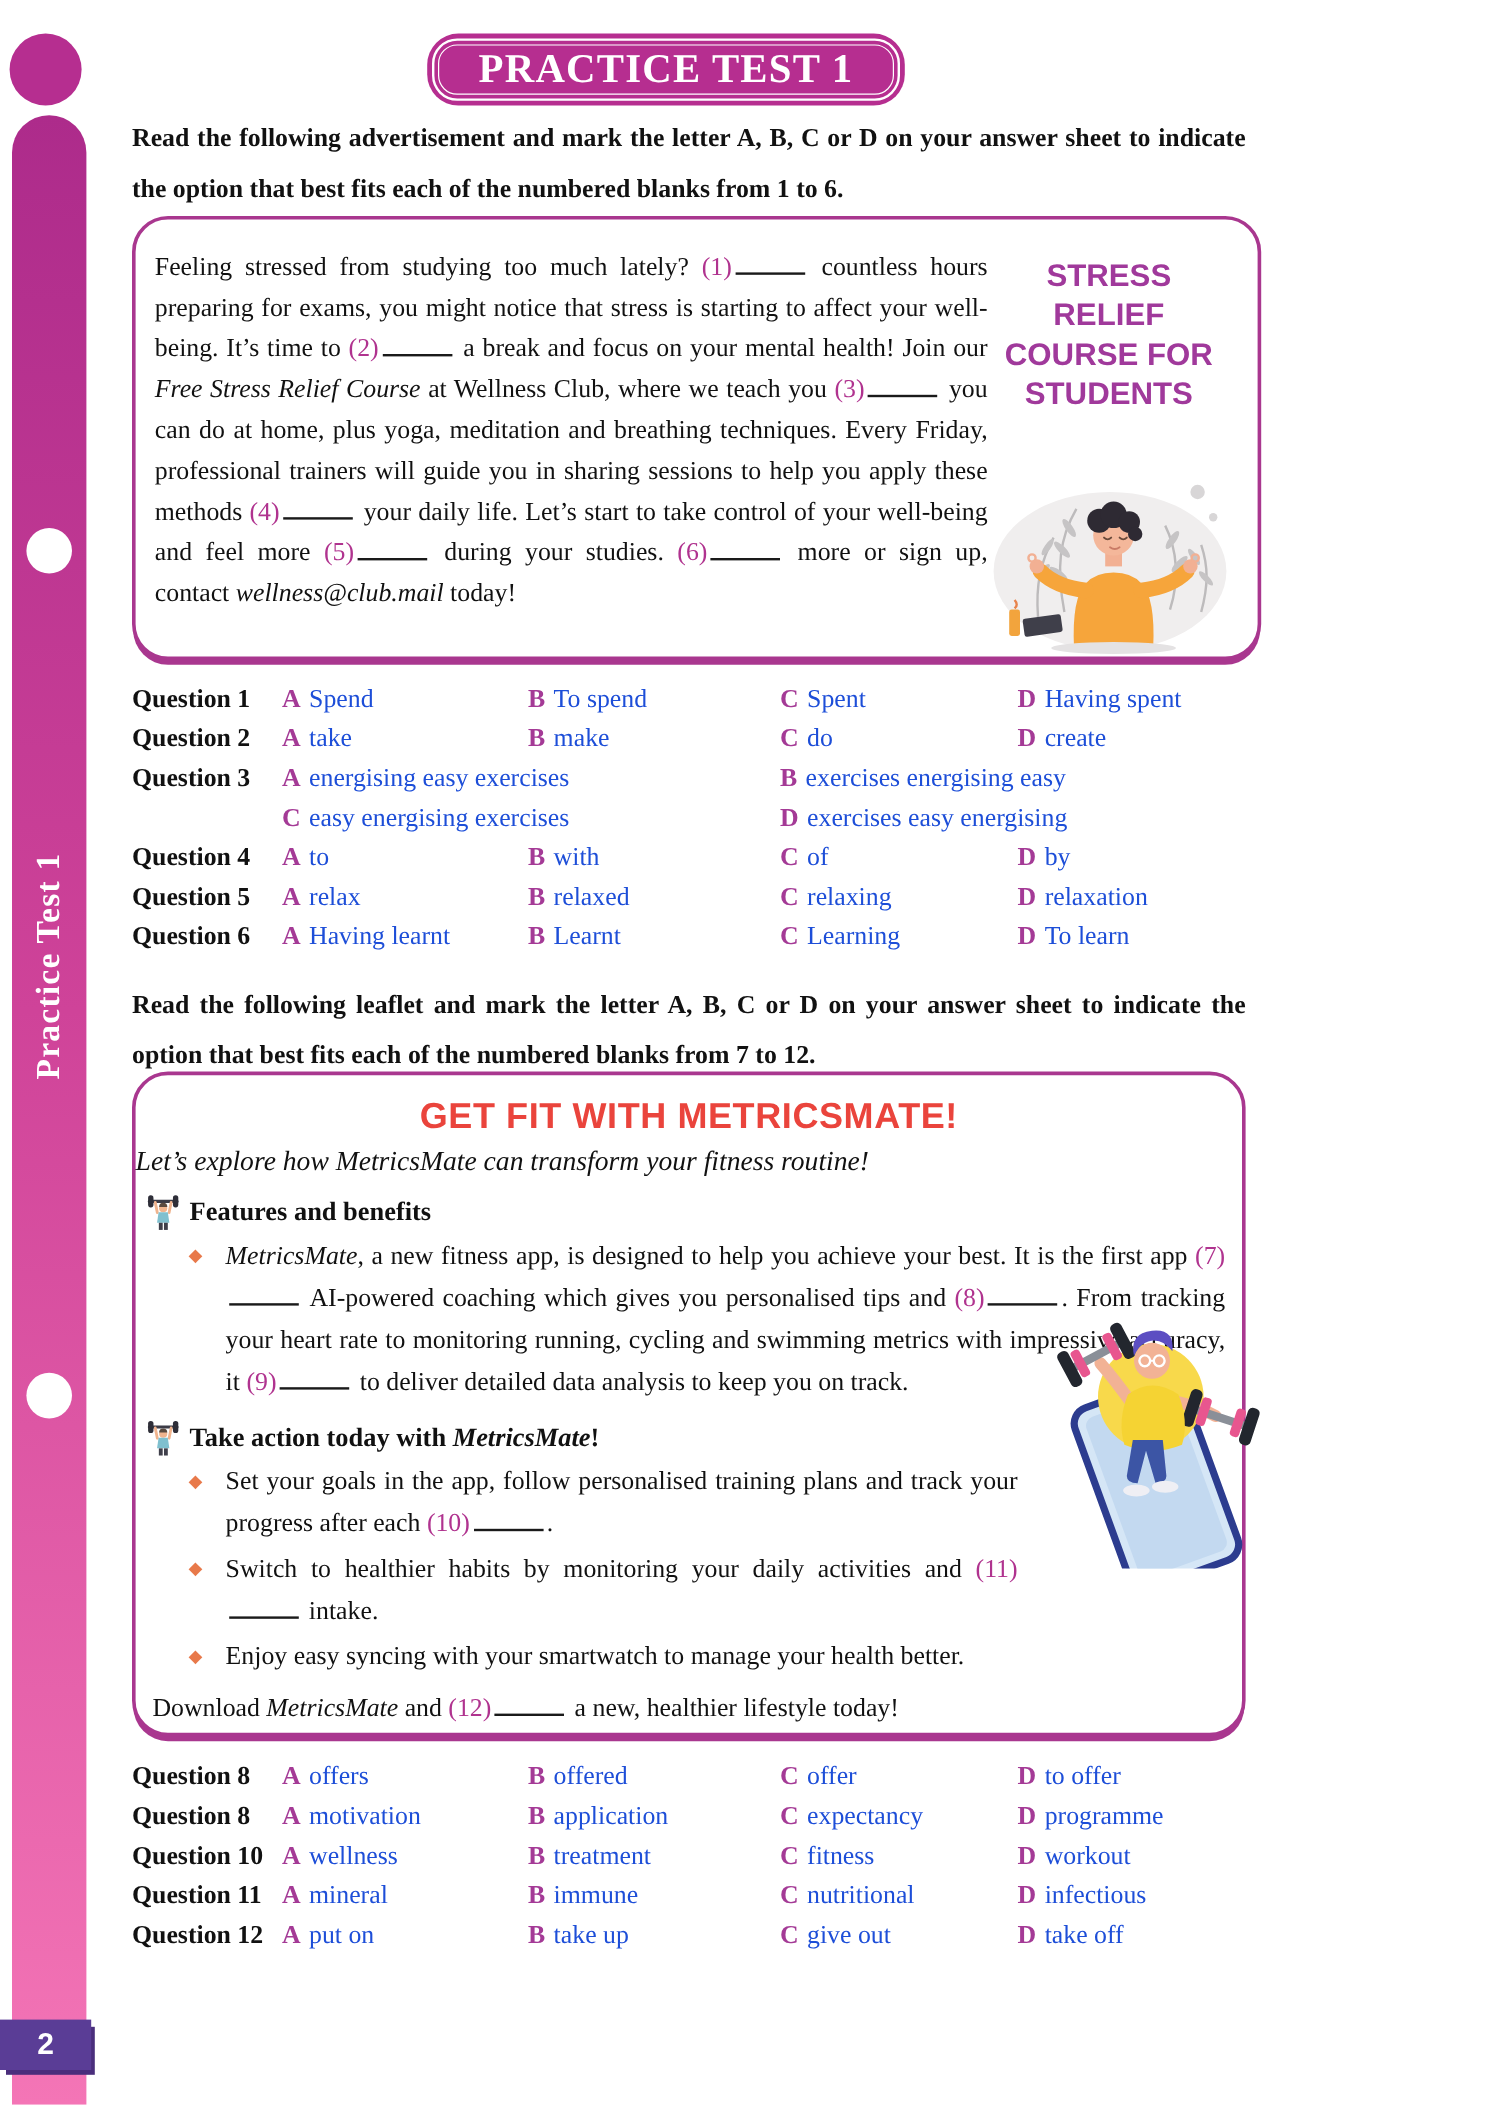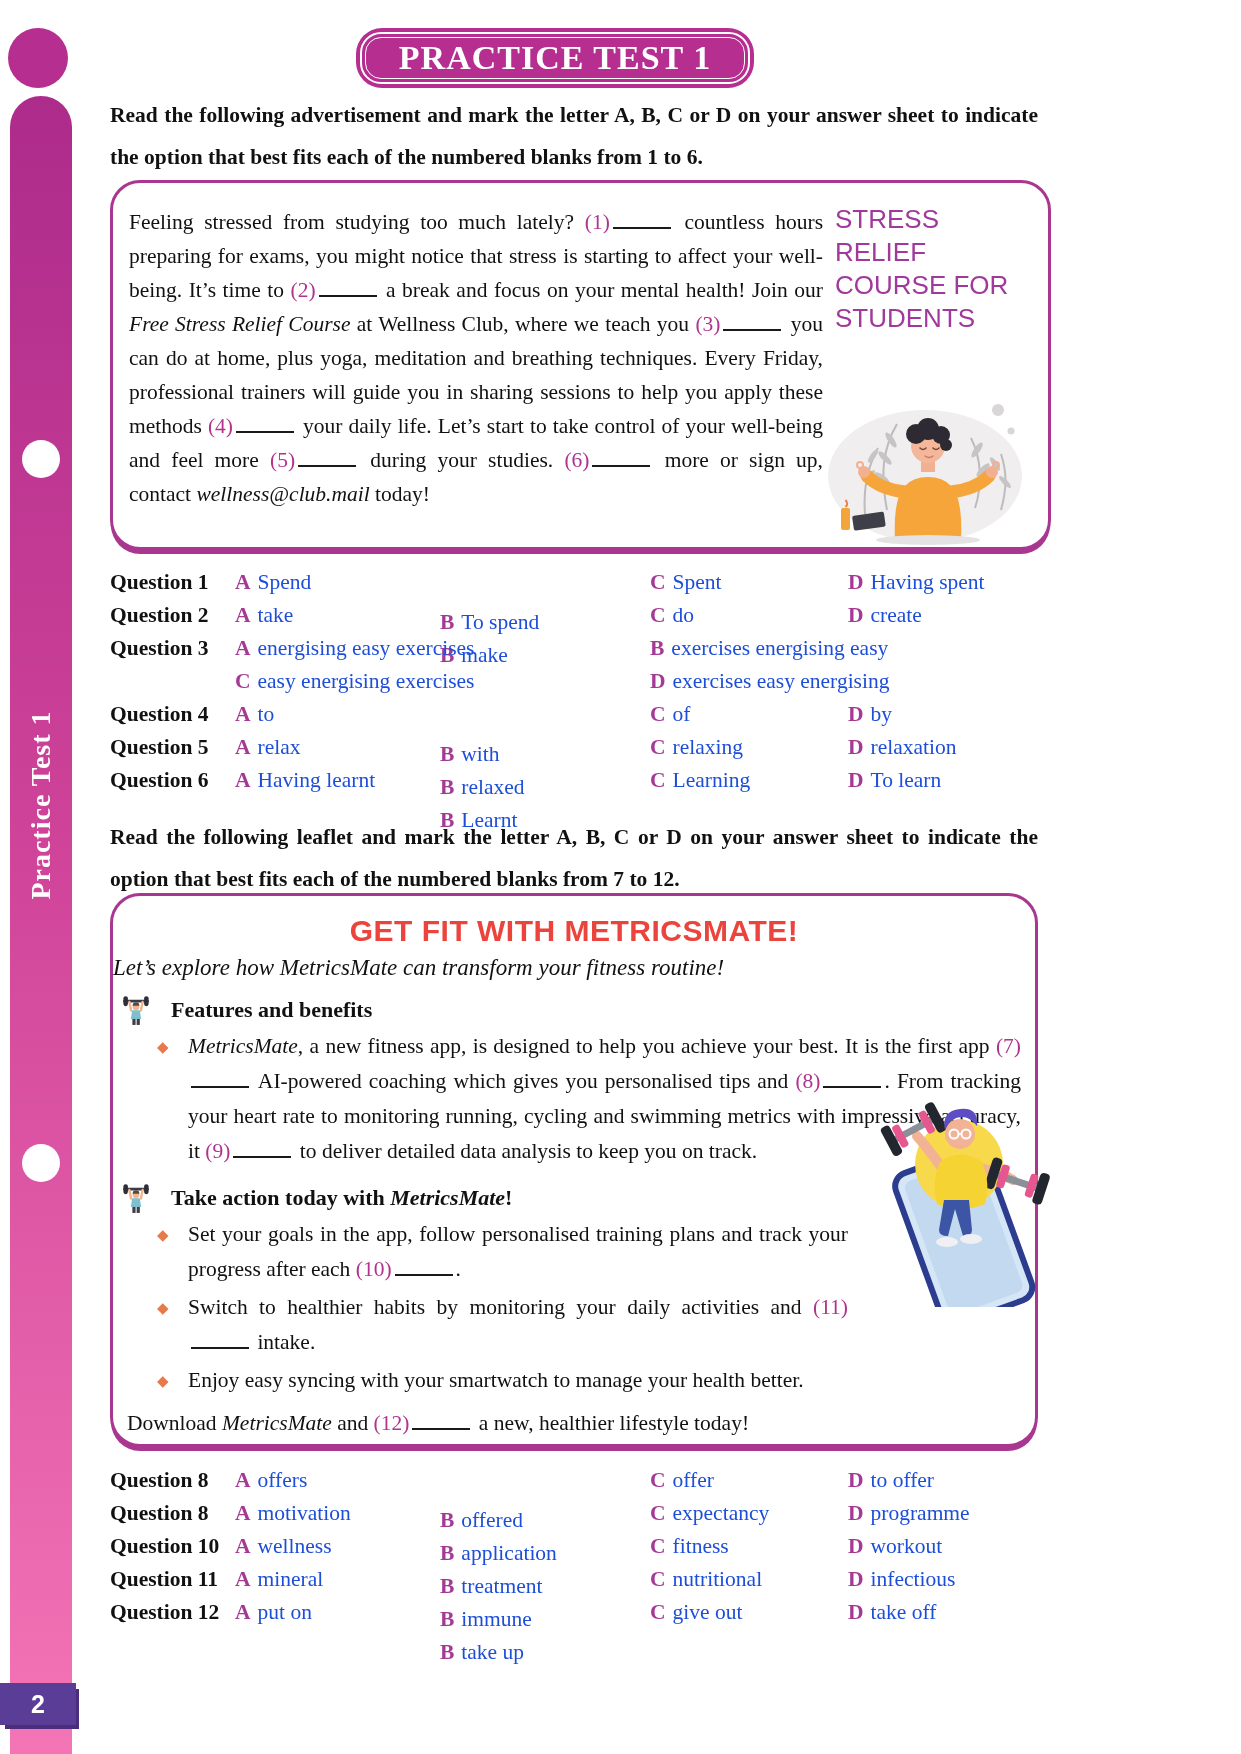--- a/index.html
+++ b/index.html
@@ -31,41 +31,41 @@
   .header-title{color:#fff;font-size:34px;font-weight:bold;letter-spacing:1px;}
   
   .instr{position:absolute;left:110px;width:928px;font-size:21.5px;font-weight:bold;line-height:42px;text-align:justify;}
   .instr1{top:94px;} .instr2{top:816px;}
   
   .qa-box{position:absolute;left:110px;width:922px;background:#fff;border:3px solid var(--border);
     border-radius:30px;box-shadow:0 5px 0 -1px var(--border);}
   .box1{top:180px;height:364px;overflow:hidden;padding-left:13px;}
   .box2{top:893px;height:548px;}
   .ad-text{position:absolute;left:16px;top:22px;width:694px;font-size:21.5px;line-height:34px;text-align:justify;}
-  .ad-right{position:absolute;left:722px;top:20px;width:178px;text-align:left;color:var(--heading-purple);
-    font-family:"Liberation Sans",sans-serif;font-weight:normal;font-size:26px;line-height:33px;}
+  .ad-right{position:absolute;left:722px;top:30px;width:178px;text-align:center;color:var(--heading-purple);
+    font-family:"Liberation Sans",sans-serif;font-weight:bold;font-size:26px;line-height:33px;}
   .illu1{position:absolute;left:712px;top:205px;width:206px;height:158px;}
   .illu1 svg{width:100%;height:100%;}
   .seg-num{color:var(--num);}
   .seg-italic{font-style:italic;}
   .blank{display:inline-block;width:58px;height:14px;border-bottom:2px solid #1a1a1a;margin:0 3px;}
   
   .q-block{position:absolute;left:110px;width:930px;}
   .qb1{top:570px;} .qb2{top:1468px;}
   .q-row{position:relative;height:33px;font-size:21.5px;white-space:nowrap;}
   .q-label{position:absolute;left:0;font-weight:bold;}
   .q-opt{position:absolute;}
   .q-letter{font-weight:bold;color:var(--letter);}
   .q-text{margin-left:7px;color:#1d4ed8;}
-  .pos-a{left:125px;} .pos-b{left:330px;margin-top:40px;} .pos-c{left:540px;} .pos-d{left:738px;}
+  .pos-a{left:125px;} .pos-b{left:330px;} .pos-c{left:540px;} .pos-d{left:738px;}
   
   .lf-title{margin:18px 10px 0;text-align:center;color:var(--red);
     font-family:"Liberation Sans",sans-serif;font-weight:bold;font-size:30px;letter-spacing:.5px;}
   .lf-subtitle{margin-top:7px;font-style:italic;font-size:23px;}
-  .lf-heading{margin:13px 0 2px 8px;font-weight:bold;font-size:22px;display:flex;align-items:center;gap:20px;}
+  .lf-heading{margin:13px 0 2px 8px;font-weight:bold;font-size:22px;display:flex;align-items:center;gap:7px;}
   .lifter{width:30px;height:32px;display:inline-block;flex:0 0 auto;}
   .lifter svg{width:30px;height:32px;display:block;}
   .lf-bullet{position:relative;margin:3px 14px 3px 75px;font-size:21.5px;line-height:35px;text-align:justify;}
   .s2 .lf-bullet{width:660px;}
   .diamond{position:absolute;left:-31px;top:1px;font-size:15px;color:var(--diamond);}
   .lf-footer{margin:8px 14px 0 14px;font-size:21.5px;line-height:34px;}
   .illu2{position:absolute;left:862px;top:1072px;width:200px;height:235px;z-index:5;}
   .illu2 svg{width:100%;height:100%;}
 </style>
 </head>

